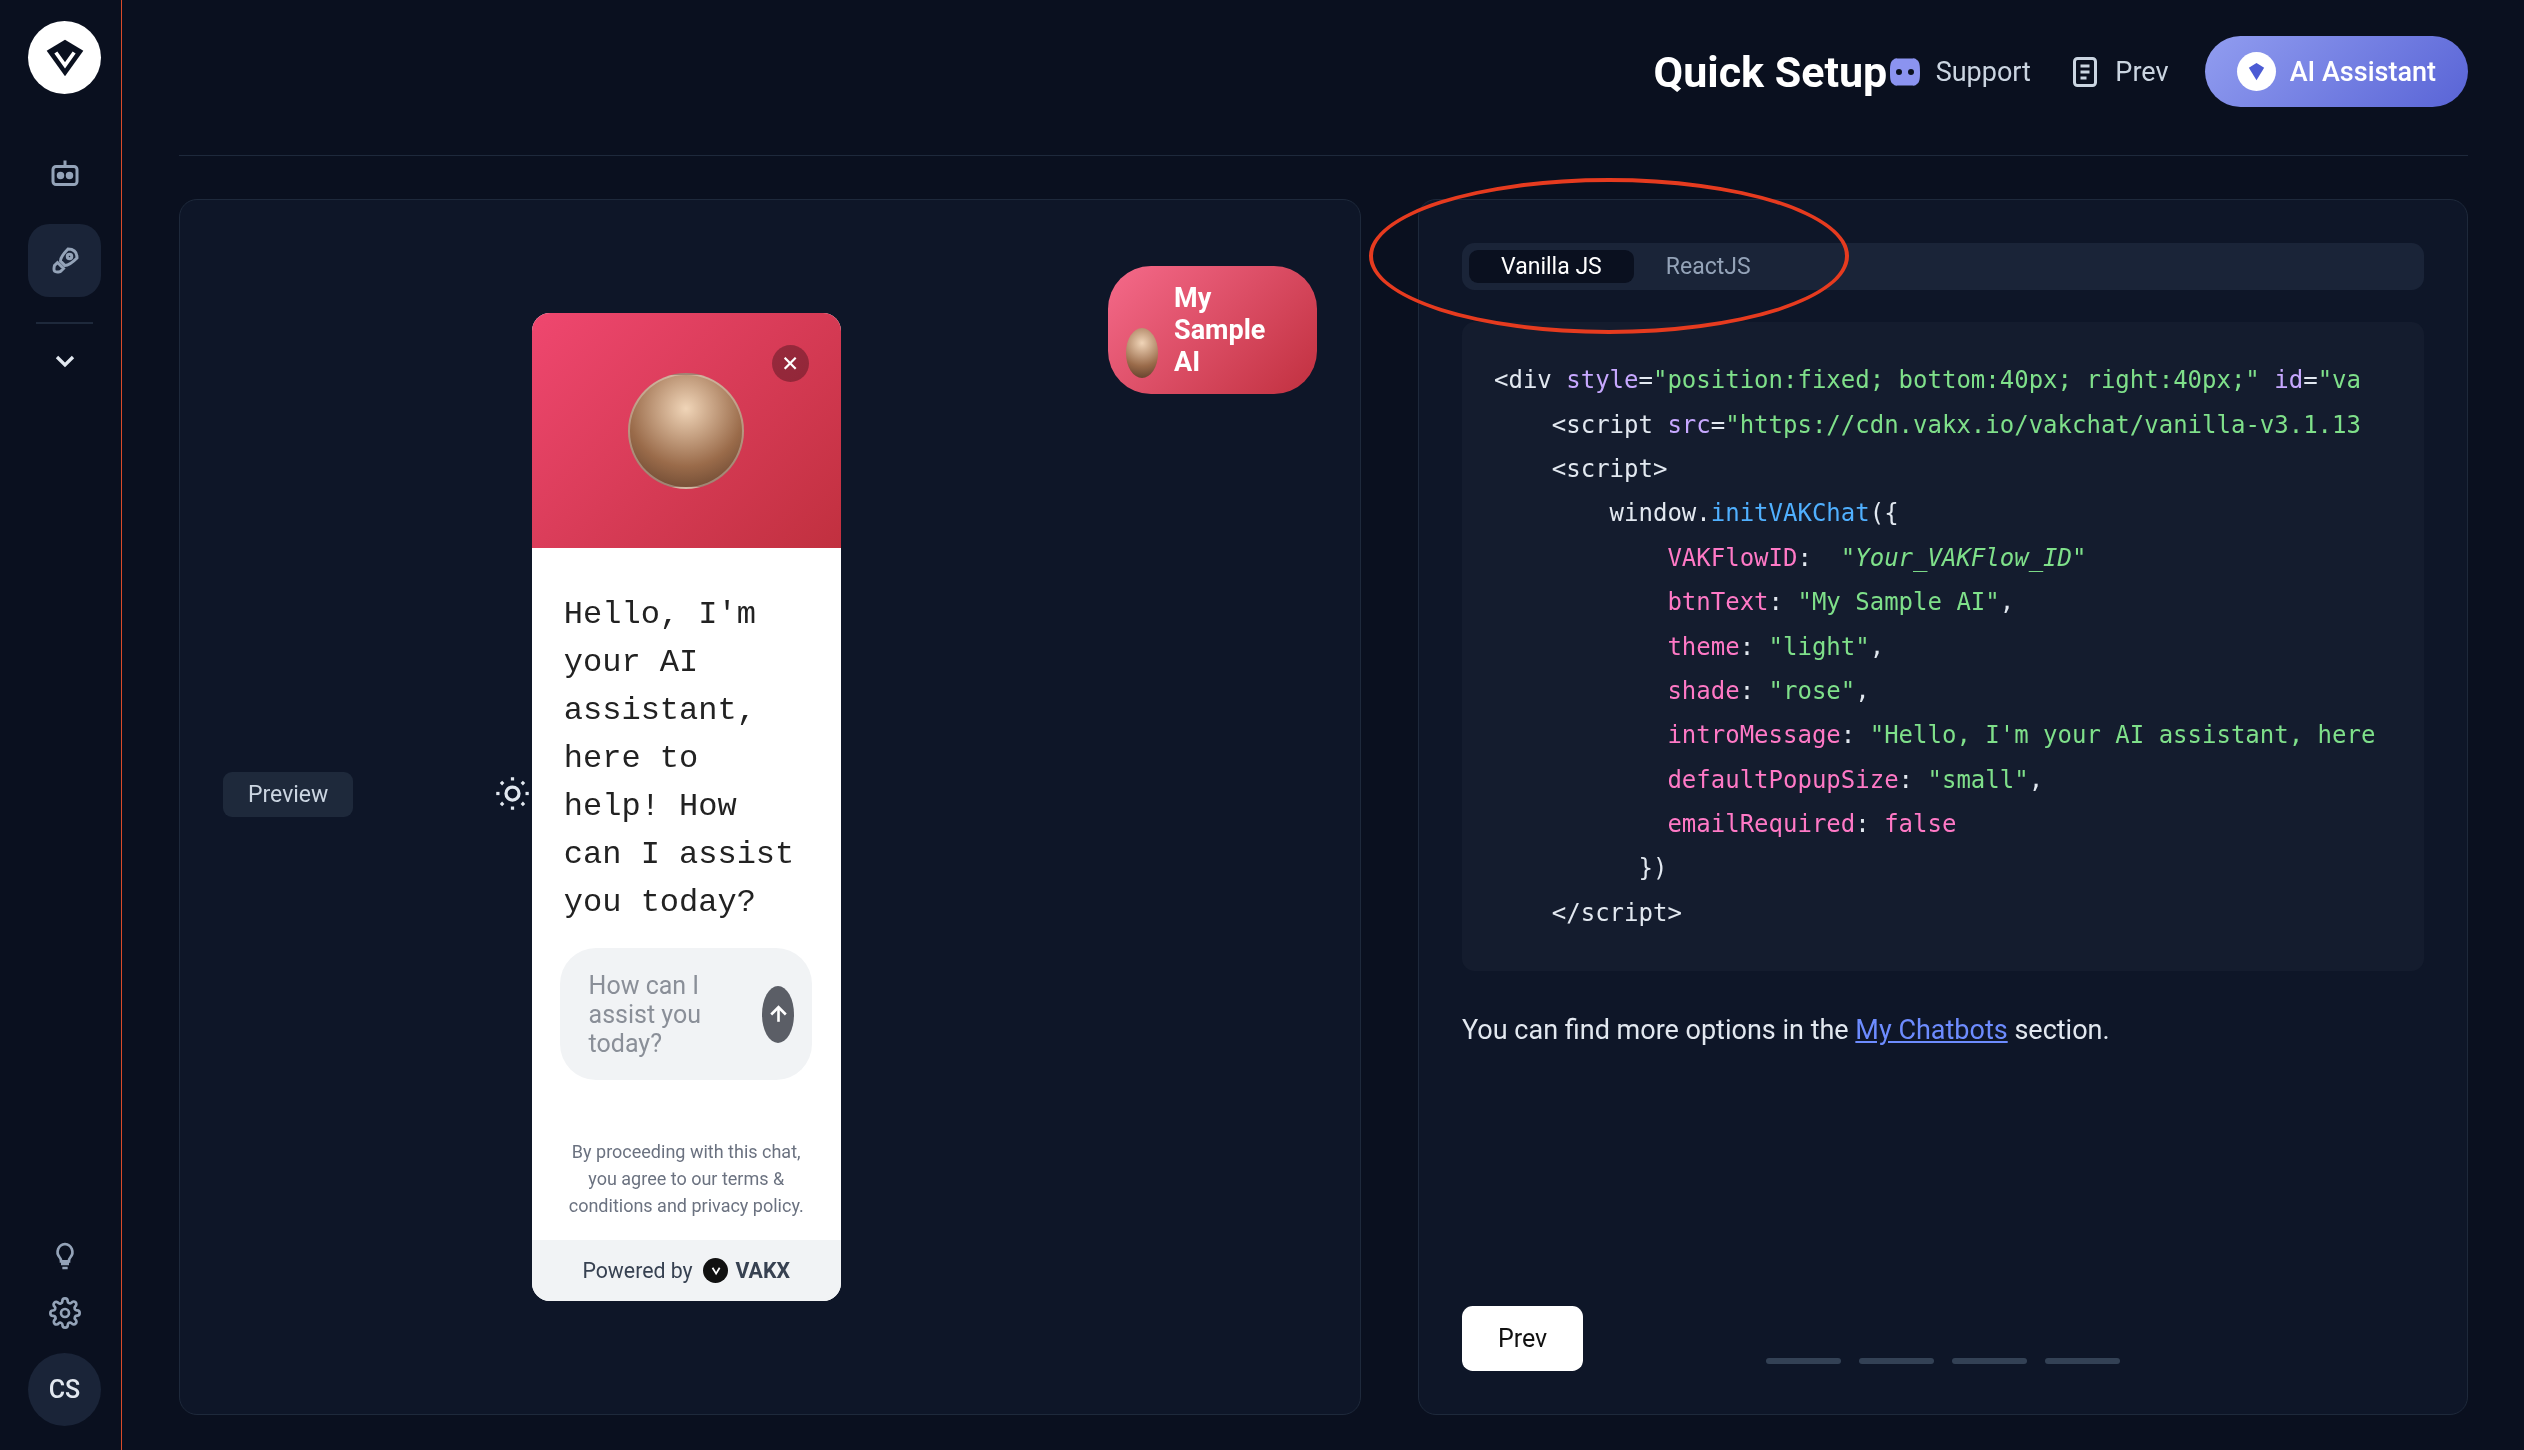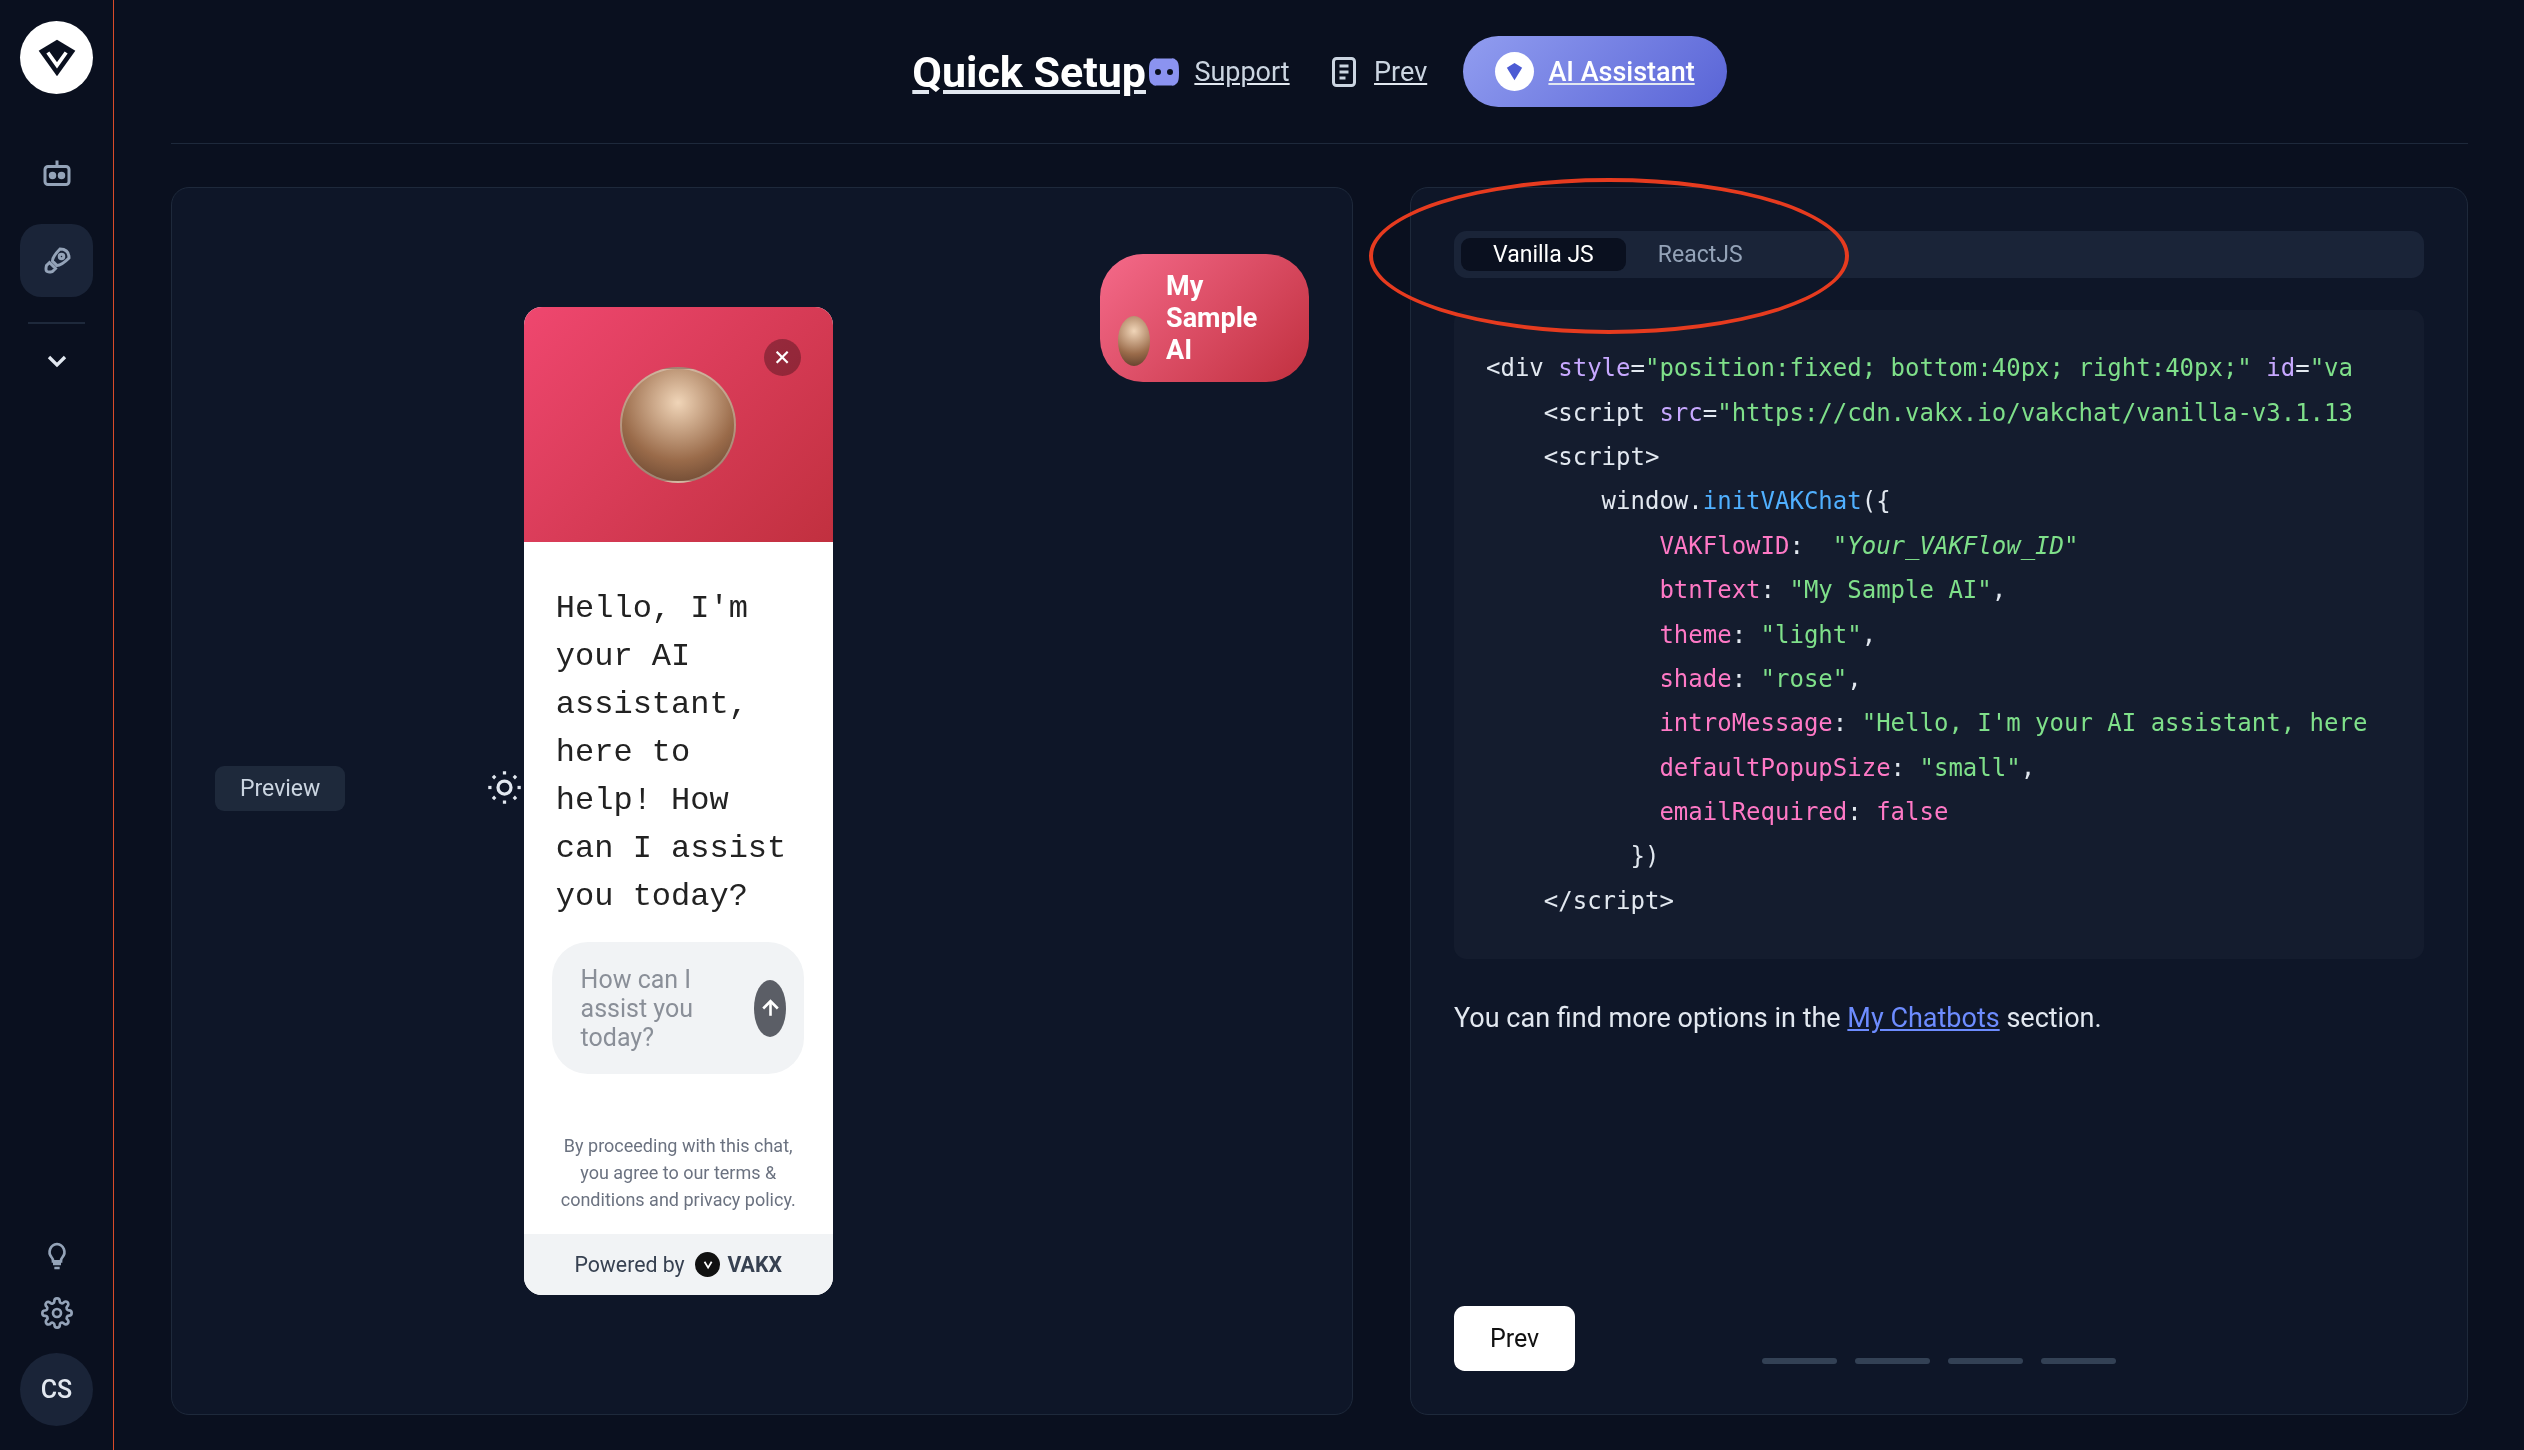--- a/index.html
+++ b/index.html
@@ -13,20 +13,21 @@
 }
 .app { display: flex; height: 100%; }
 .sidebar {
   width: 114px;
   background: #0a101f;
   border-right: 1.8px solid #d94b2a;
   display: flex;
   flex-direction: column;
   align-items: center;
   padding-top: 21.3px;
+  margin-left: 8px;
 }
 .logo {
   width: 73px;
   height: 73px;
   border-radius: 50%;
   background: #fff;
   display: flex;
   align-items: center;
   justify-content: center;
   margin-bottom: 43px;
@@ -52,22 +53,22 @@
 .bottom-icons { display: flex; flex-direction: column; align-items: center; gap: 21.3px; margin-bottom: 25px; }
 .bottom-icons svg { width: 32px; height: 32px; stroke: #94a3b8; fill: none; stroke-width: 2; cursor: pointer; }
 .avatar-badge {
   width: 73px; height: 73px; border-radius: 50%;
   background: #1a2438; color: #e2e8f0;
   display: flex; align-items: center; justify-content: center;
   font-size: 25px; font-weight: 500;
 }
 .main { flex: 1; padding: 36px 57px; display: flex; flex-direction: column; }
 .topbar {
-  display: flex; align-items: center; justify-content: center;
-  padding-bottom: 36px; border-bottom: 0.9px solid #1e293b; text-decoration: underline;
+  display: flex; align-items: center; justify-content: flex-end;
+  padding-bottom: 48px; border-bottom: 0.9px solid #1e293b;
 }
 .page-title { font-size: 43px; font-weight: 700; color: #fff; }
 .topbar-actions { display: flex; align-items: center; gap: 36px; }
 .top-link { display: flex; align-items: center; gap: 12.4px; color: #cbd5e1; font-size: 27px; cursor: pointer; }
 .top-link svg { width: 36px; height: 36px; }
 .ai-button {
   display: flex; align-items: center; gap: 14.2px;
   background: linear-gradient(135deg, #919df0 0%, #5964d6 100%);
   color: #fff; font-size: 27px; font-weight: 500;
   padding: 16px 32px; border-radius: 43px; cursor: pointer;

